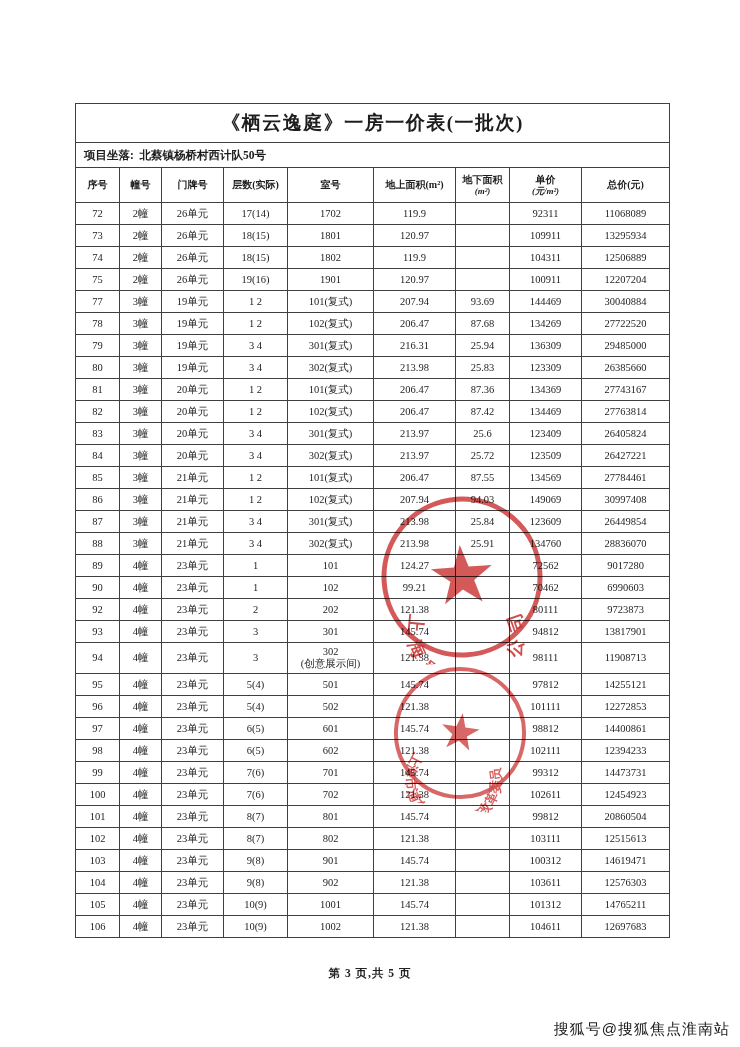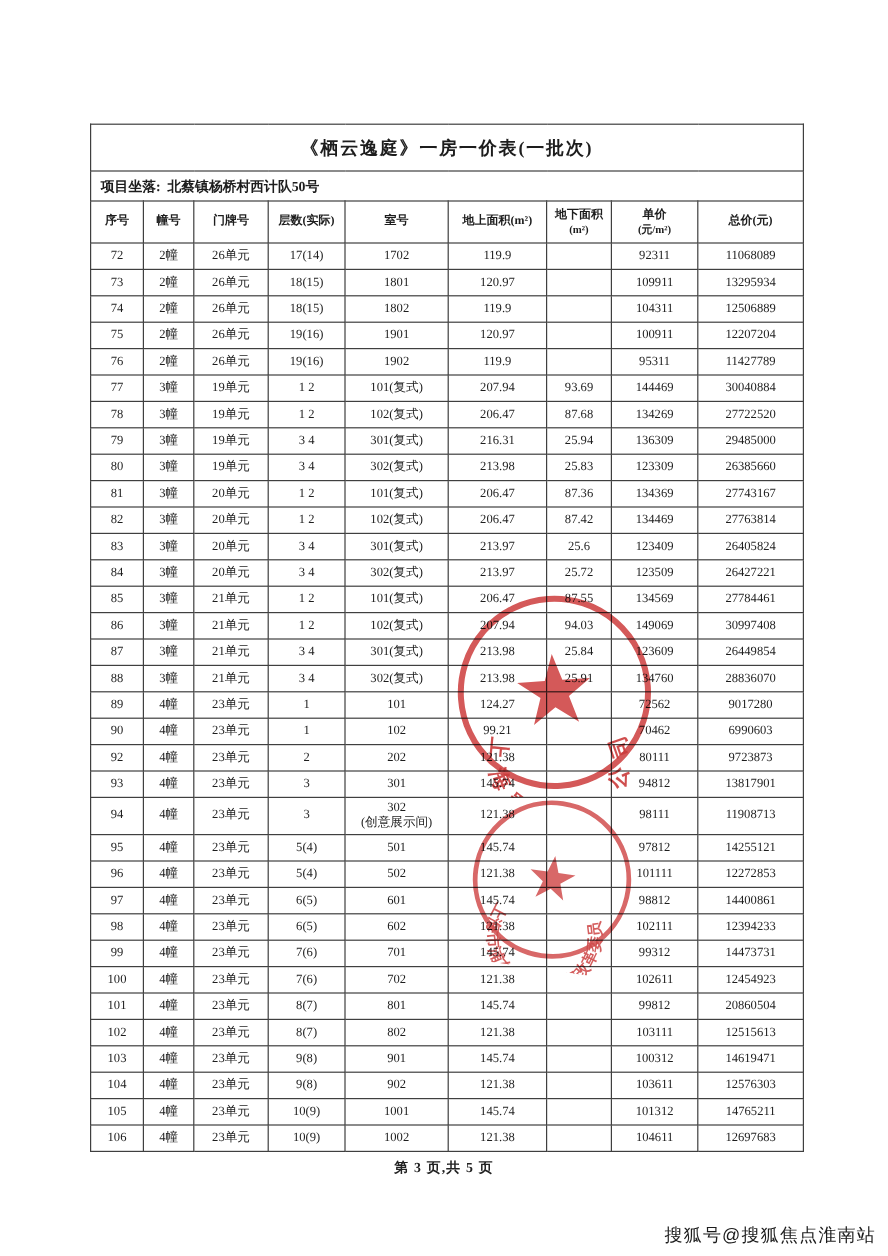--- a/index.html
+++ b/index.html
@@ -5,30 +5,30 @@
   html,body{margin:0;padding:0;}
   body{
     width:740px;height:1047px;position:relative;background:#ffffff;
     font-family:"Liberation Serif","DejaVu Serif",serif;color:#1d1d1d;
     overflow:hidden;
   }
   .doc{position:absolute;left:75px;top:103px;width:594px;}
   table{border-collapse:collapse;width:100%;table-layout:fixed;}
   th,td{border:1px solid #3f3f3f;padding:0;vertical-align:middle;}
   tr.title-row th{
-    height:38px;font-size:15px;font-weight:bold;text-align:center;letter-spacing:1.5px;
+    height:38px;font-size:19px;font-weight:bold;text-align:center;letter-spacing:1.5px;
   }
   tr.loc-row th{
     height:24px;font-size:11.5px;font-weight:bold;text-align:left;padding-left:8px;
   }
   tr.head-row th{
     height:34px;font-size:10px;font-weight:bold;text-align:center;line-height:1.2;
   }
   tr.head-row .h1{white-space:nowrap;}
-  tr.head-row .h2{font-size:9px;font-weight:bold;}
+  tr.head-row .h2{font-size:9px;font-weight:bold;font-style:italic;}
   tbody td{
     height:21px;font-size:10.5px;text-align:center;line-height:1.1;white-space:pre-line;
   }
   tbody tr.tall td{height:30px;}
   .page-footer{
     position:absolute;left:0;top:966px;width:100%;text-align:center;
     font-size:11.5px;letter-spacing:1px;color:#222;font-weight:bold;
   }
   .watermark{
     position:absolute;right:10px;bottom:8px;font-size:15px;font-weight:normal;
@@ -133,31 +133,20 @@
           <td>2幢</td>
           <td>26单元</td>
           <td>19(16)</td>
           <td>1901</td>
           <td>120.97</td>
           <td></td>
           <td>100911</td>
           <td>12207204</td>
         </tr>
         <tr>
-          <td>76</td>
-          <td>2幢</td>
-          <td>26单元</td>
-          <td>19(16)</td>
-          <td>1902</td>
-          <td>119.9</td>
-          <td></td>
-          <td>95311</td>
-          <td>11427789</td>
-        </tr>
-        <tr>
           <td>77</td>
           <td>3幢</td>
           <td>19单元</td>
           <td>1 2</td>
           <td>101(复式)</td>
           <td>207.94</td>
           <td>93.69</td>
           <td>144469</td>
           <td>30040884</td>
         </tr>

